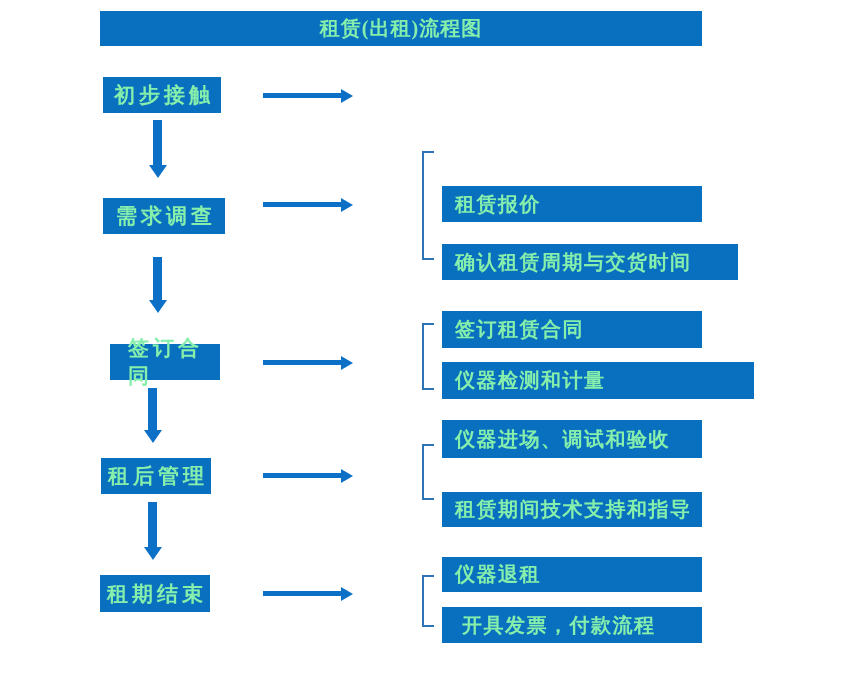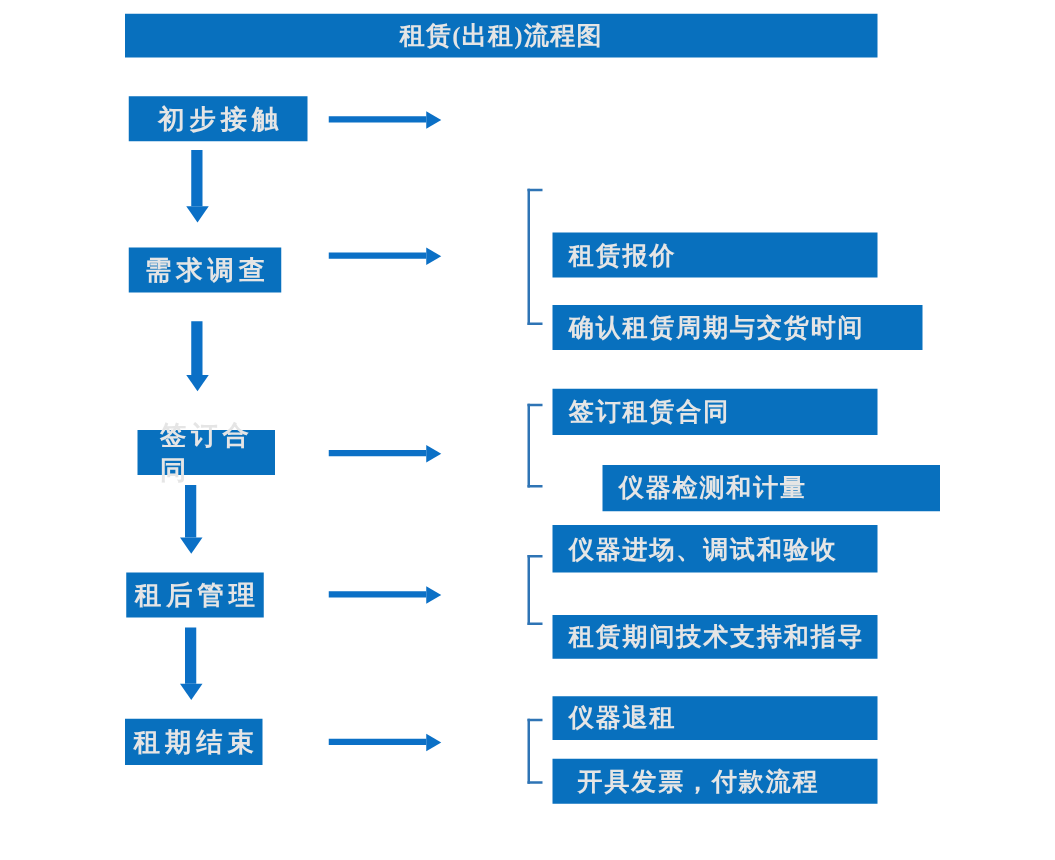--- a/index.html
+++ b/index.html
@@ -1,21 +1,21 @@
 <!DOCTYPE html>
 <html><head>
 <meta charset="utf-8">
 <style>
   html,body { margin:0; padding:0; background:#ffffff; }
   .canvas {
     position:relative; width:844px; height:688px; background:#ffffff;
     font-family:"Liberation Serif","DejaVu Serif",serif; overflow:hidden;
   }
   .bluebox {
-    position:absolute; background:#0870BE; color:#e5e5e5; font-weight:bold;
+    position:absolute; background:#0870BE; color:#86efac; font-weight:bold;
     display:flex; align-items:center; box-sizing:border-box;font-family:Liberation Serif, serif;
   }
   .title-bar { justify-content:center; font-size:20px; letter-spacing:1px; }
   .stage { justify-content:center; font-size:21px; letter-spacing:4px; padding-left:4px; }
   .detail { font-size:20px; letter-spacing:1.5px; padding-left:13px; }
   .arrow-right { position:absolute; height:5px; background:#0B70C6; }
   .arrow-right::after {
     content:""; position:absolute; right:-12px; top:50%; transform:translateY(-50%);
     width:0; height:0;
     border-left:12px solid #0B70C6; border-top:7px solid transparent; border-bottom:7px solid transparent;
@@ -31,21 +31,21 @@
     border:2px solid #2E74B5; border-right:none; background:transparent;
   }
 </style>
 </head>
 <body>
 
 <div class="canvas">
 
   <div class="bluebox title-bar" style="left:100px; top:11px; width:602px; height:35px;">租赁(出租)流程图</div>
 
-  <div class="bluebox stage" style="left:103px; top:77px; width:143px; height:36px;">初步接触</div>
+  <div class="bluebox stage" style="left:103px; top:77px; width:118px; height:36px;">初步接触</div>
   <div class="bluebox stage" style="left:103px; top:187px; width:122px; height:36px;margin-top:11px;">需求调查</div>
   <div class="bluebox stage" style="left:110px; top:344px; width:110px; height:36px;padding-left:18px;">签订合同</div>
   <div class="bluebox stage" style="left:101px; top:458px; width:110px; height:36px;">租后管理</div>
   <div class="bluebox stage" style="left:100px; top:575px; width:110px; height:37px;">租期结束</div>
 
   <div class="arrow-down" style="left:153px; top:120px; height:45px;"></div>
   <div class="arrow-down" style="left:153px; top:257px; height:43px;"></div>
   <div class="arrow-down" style="left:148px; top:388px; height:42px;"></div>
   <div class="arrow-down" style="left:148px; top:502px; height:45px;"></div>
 
@@ -56,19 +56,19 @@
   <div class="arrow-right" style="left:263px; top:591px; width:78px;"></div>
 
   <div class="bracket" style="top:151px; height:109px;"></div>
   <div class="bracket" style="top:323px; height:67px;"></div>
   <div class="bracket" style="top:444px; height:56px;"></div>
   <div class="bracket" style="top:575px; height:52px;"></div>
 
   <div class="bluebox detail" style="left:442px; top:186px; width:260px; height:36px;">租赁报价</div>
   <div class="bluebox detail" style="left:442px; top:244px; width:296px; height:36px;">确认租赁周期与交货时间</div>
   <div class="bluebox detail" style="left:442px; top:311px; width:260px; height:37px;text-align:center;">签订租赁合同</div>
-  <div class="bluebox detail" style="left:442px; top:372px; width:270px; height:37px;margin-left:40px;">仪器检测和计量</div>
+  <div class="bluebox detail" style="left:442px; top:362px; width:312px; height:37px;">仪器检测和计量</div>
   <div class="bluebox detail" style="left:442px; top:420px; width:260px; height:38px;">仪器进场、调试和验收</div>
   <div class="bluebox detail" style="left:442px; top:492px; width:260px; height:35px;">租赁期间技术支持和指导</div>
   <div class="bluebox detail" style="left:442px; top:557px; width:260px; height:35px;">仪器退租</div>
   <div class="bluebox detail" style="left:442px; top:607px; width:260px; height:36px;padding-left:20px;">开具发票，付款流程</div>
 
 </div>
 
 </body></html>

